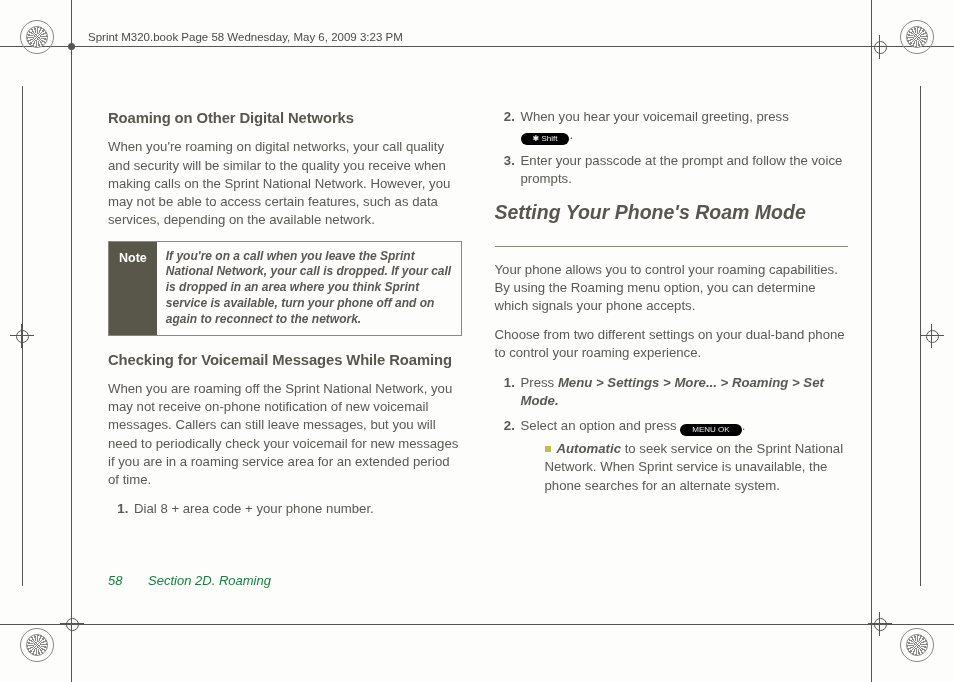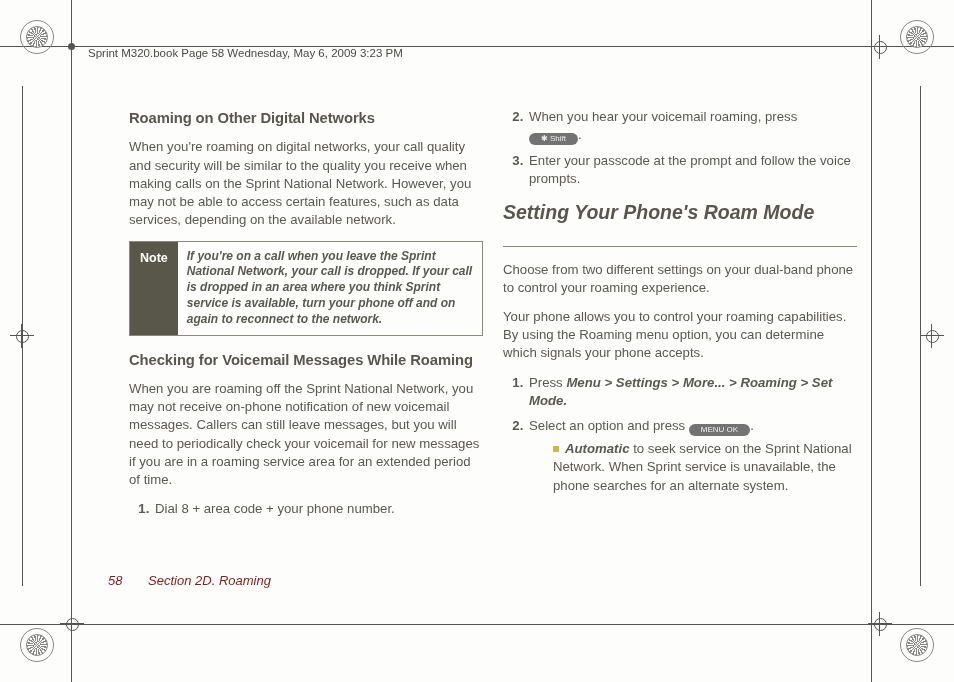--- a/index.html
+++ b/index.html
@@ -13,38 +13,38 @@
   .bigmark{position:absolute;width:34px;height:34px;}
   .bigmark::before{content:"";position:absolute;inset:0;border-radius:50%;border:1px solid #888;}
   .bigmark::after{content:"";position:absolute;inset:6px;border-radius:50%;border:1px solid #888;background:
     repeating-conic-gradient(#888 0 10deg,#fdfdfc 10deg 20deg);}
   .cross{position:absolute;width:16px;height:16px;}
   .cross::before,.cross::after{content:"";position:absolute;background:#555;}
   .cross::before{left:7px;top:-4px;width:1px;height:24px;}
   .cross::after{top:7px;left:-4px;height:1px;width:24px;}
   .cross .ring{position:absolute;left:2px;top:2px;width:11px;height:11px;border:1px solid #555;border-radius:50%;}
   
-  .bookhdr{position:absolute;left:88px;top:46px;font-size:11.5px;color:#4a4945;}
-  .page{position:absolute;left:108px;top:108px;width:740px;display:flex;gap:20px;margin-left:21px;}
+  .bookhdr{position:absolute;left:88px;top:30px;font-size:11.5px;color:#4a4945;}
+  .page{position:absolute;left:108px;top:108px;width:740px;display:flex;gap:33px;}
   .col{width:354px;}
   h3{margin:0 0 10px 0;font-size:14.8px;font-weight:bold;color:#58564f;letter-spacing:-0.1px;}
   h2{margin:6px 0 14px 0;font-size:19.5px;font-style:italic;font-weight:bold;color:#58564f;border-bottom:1.5px solid #8a887f;padding-bottom:20px;}
   p{margin:0 0 11px 0;}
   ol{margin:0 0 10px 0;padding-left:24px;}
   ol>li{padding-left:2px;margin-bottom:7px;}
   ol>li::marker{font-weight:bold;color:#5a5852;}
   .sub{margin:4px 0 0 24px;}
   .sub .sq{display:inline-block;width:6px;height:6px;background:#c3bc46;margin-right:6px;vertical-align:1px;}
   .path{font-style:italic;font-weight:bold;}
   .autow{font-style:italic;font-weight:bold;}
-  .key{display:inline-block;background:#737373;color:#eee;font-size:8px;border-radius:7px;padding:2px 12px;vertical-align:-2px;line-height:1;}
+  .key{display:inline-block;background:#000000;color:#eee;font-size:8px;border-radius:7px;padding:2px 12px;vertical-align:-2px;line-height:1;}
   .notebox{display:flex;margin:10px 0 14px 0;border:0.6px solid #8a887f;}
   .notebox .tab{background:#595749;color:#fff;font-weight:bold;font-size:12.5px;padding:8px 10px;display:flex;align-items:flex-start;text-align:center;}
   .notebox .txt{font-style:italic;font-size:12px;padding:7px 9px;line-height:1.32;font-weight:bold;}
-  .footer{position:absolute;left:108px;top:572px;font-style:italic;font-size:13px;color:#7f1d1d;}
+  .footer{position:absolute;left:108px;top:572px;font-style:italic;font-size:13px;color:#15803d;}
   .footer .pno{font-weight:normal;margin-right:22px;}
 </style>
 </head>
 <body>
 
 <div class="topline"></div>
 <div class="botline"></div>
 <div class="vleft"></div>
 <div class="vright"></div>
 <div class="sideline-l"></div>
@@ -84,29 +84,29 @@
     <h3>Checking for Voicemail Messages While Roaming</h3>
     <p>When you are roaming off the Sprint National Network, you may not receive on-phone notification of new voicemail messages. Callers can still leave messages, but you will need to periodically check your voicemail for new messages if you are in a roaming service area for an extended period of time.</p>
     <ol>
       <li>Dial 8 + area code + your phone number.</li>
     </ol>
   </div>
 
   <div class="col">
     <ol start="2">
       <li>
-        <span>When you hear your voicemail roaming, press </span><br>
+        <span>When you hear your voicemail greeting, press </span><br>
         <span class="key">✱ Shift</span>.
       </li>
       <li>Enter your passcode at the prompt and follow the voice prompts.</li>
     </ol>
 
     <h2>Setting Your Phone's Roam Mode</h2>
+    <p>Your phone allows you to control your roaming capabilities. By using the Roaming menu option, you can determine which signals your phone accepts.</p>
     <p>Choose from two different settings on your dual-band phone to control your roaming experience.</p>
-    <p>Your phone allows you to control your roaming capabilities. By using the Roaming menu option, you can determine which signals your phone accepts.</p>
     <ol>
       <li>
         <span>Press </span><span class="path">Menu &gt; Settings &gt; More... &gt; Roaming &gt; Set Mode.</span>
       </li>
       <li>
         <span>Select an option and press </span><span class="key">MENU OK</span><span>.</span>
         <div class="sub">
           <span class="sq"></span><span class="autow">Automatic</span><span> to seek service on the Sprint National Network. When Sprint service is unavailable, the phone searches for an alternate system.</span>
         </div>
       </li>

